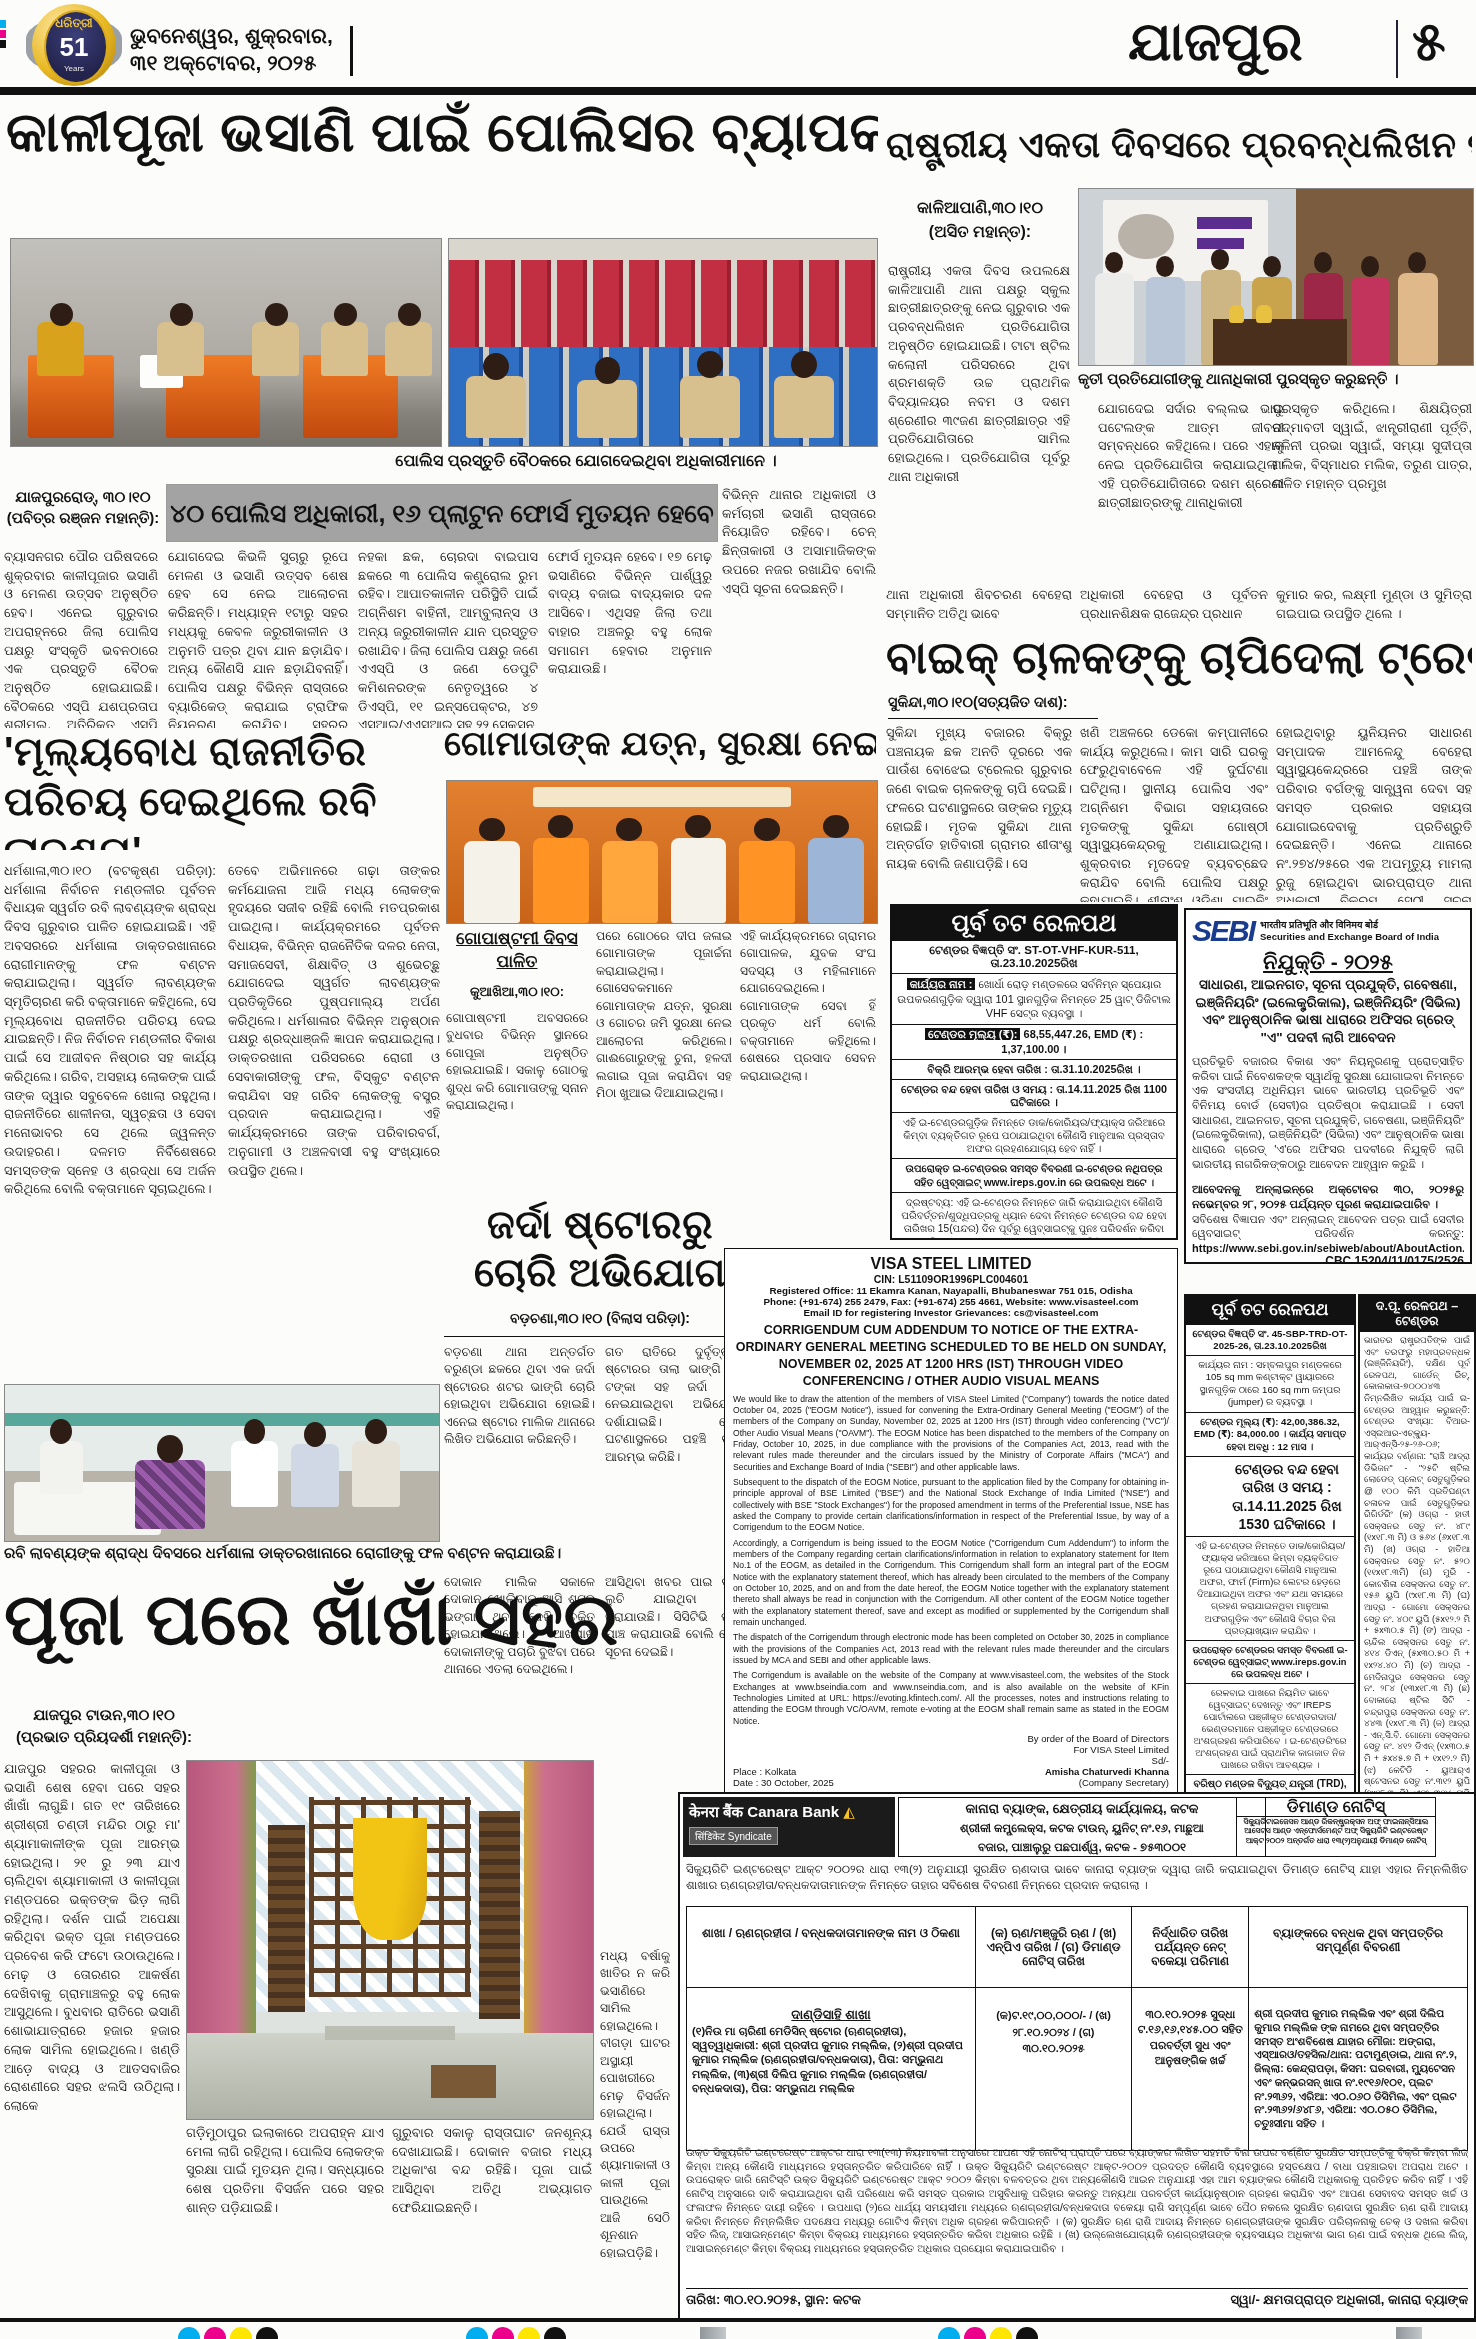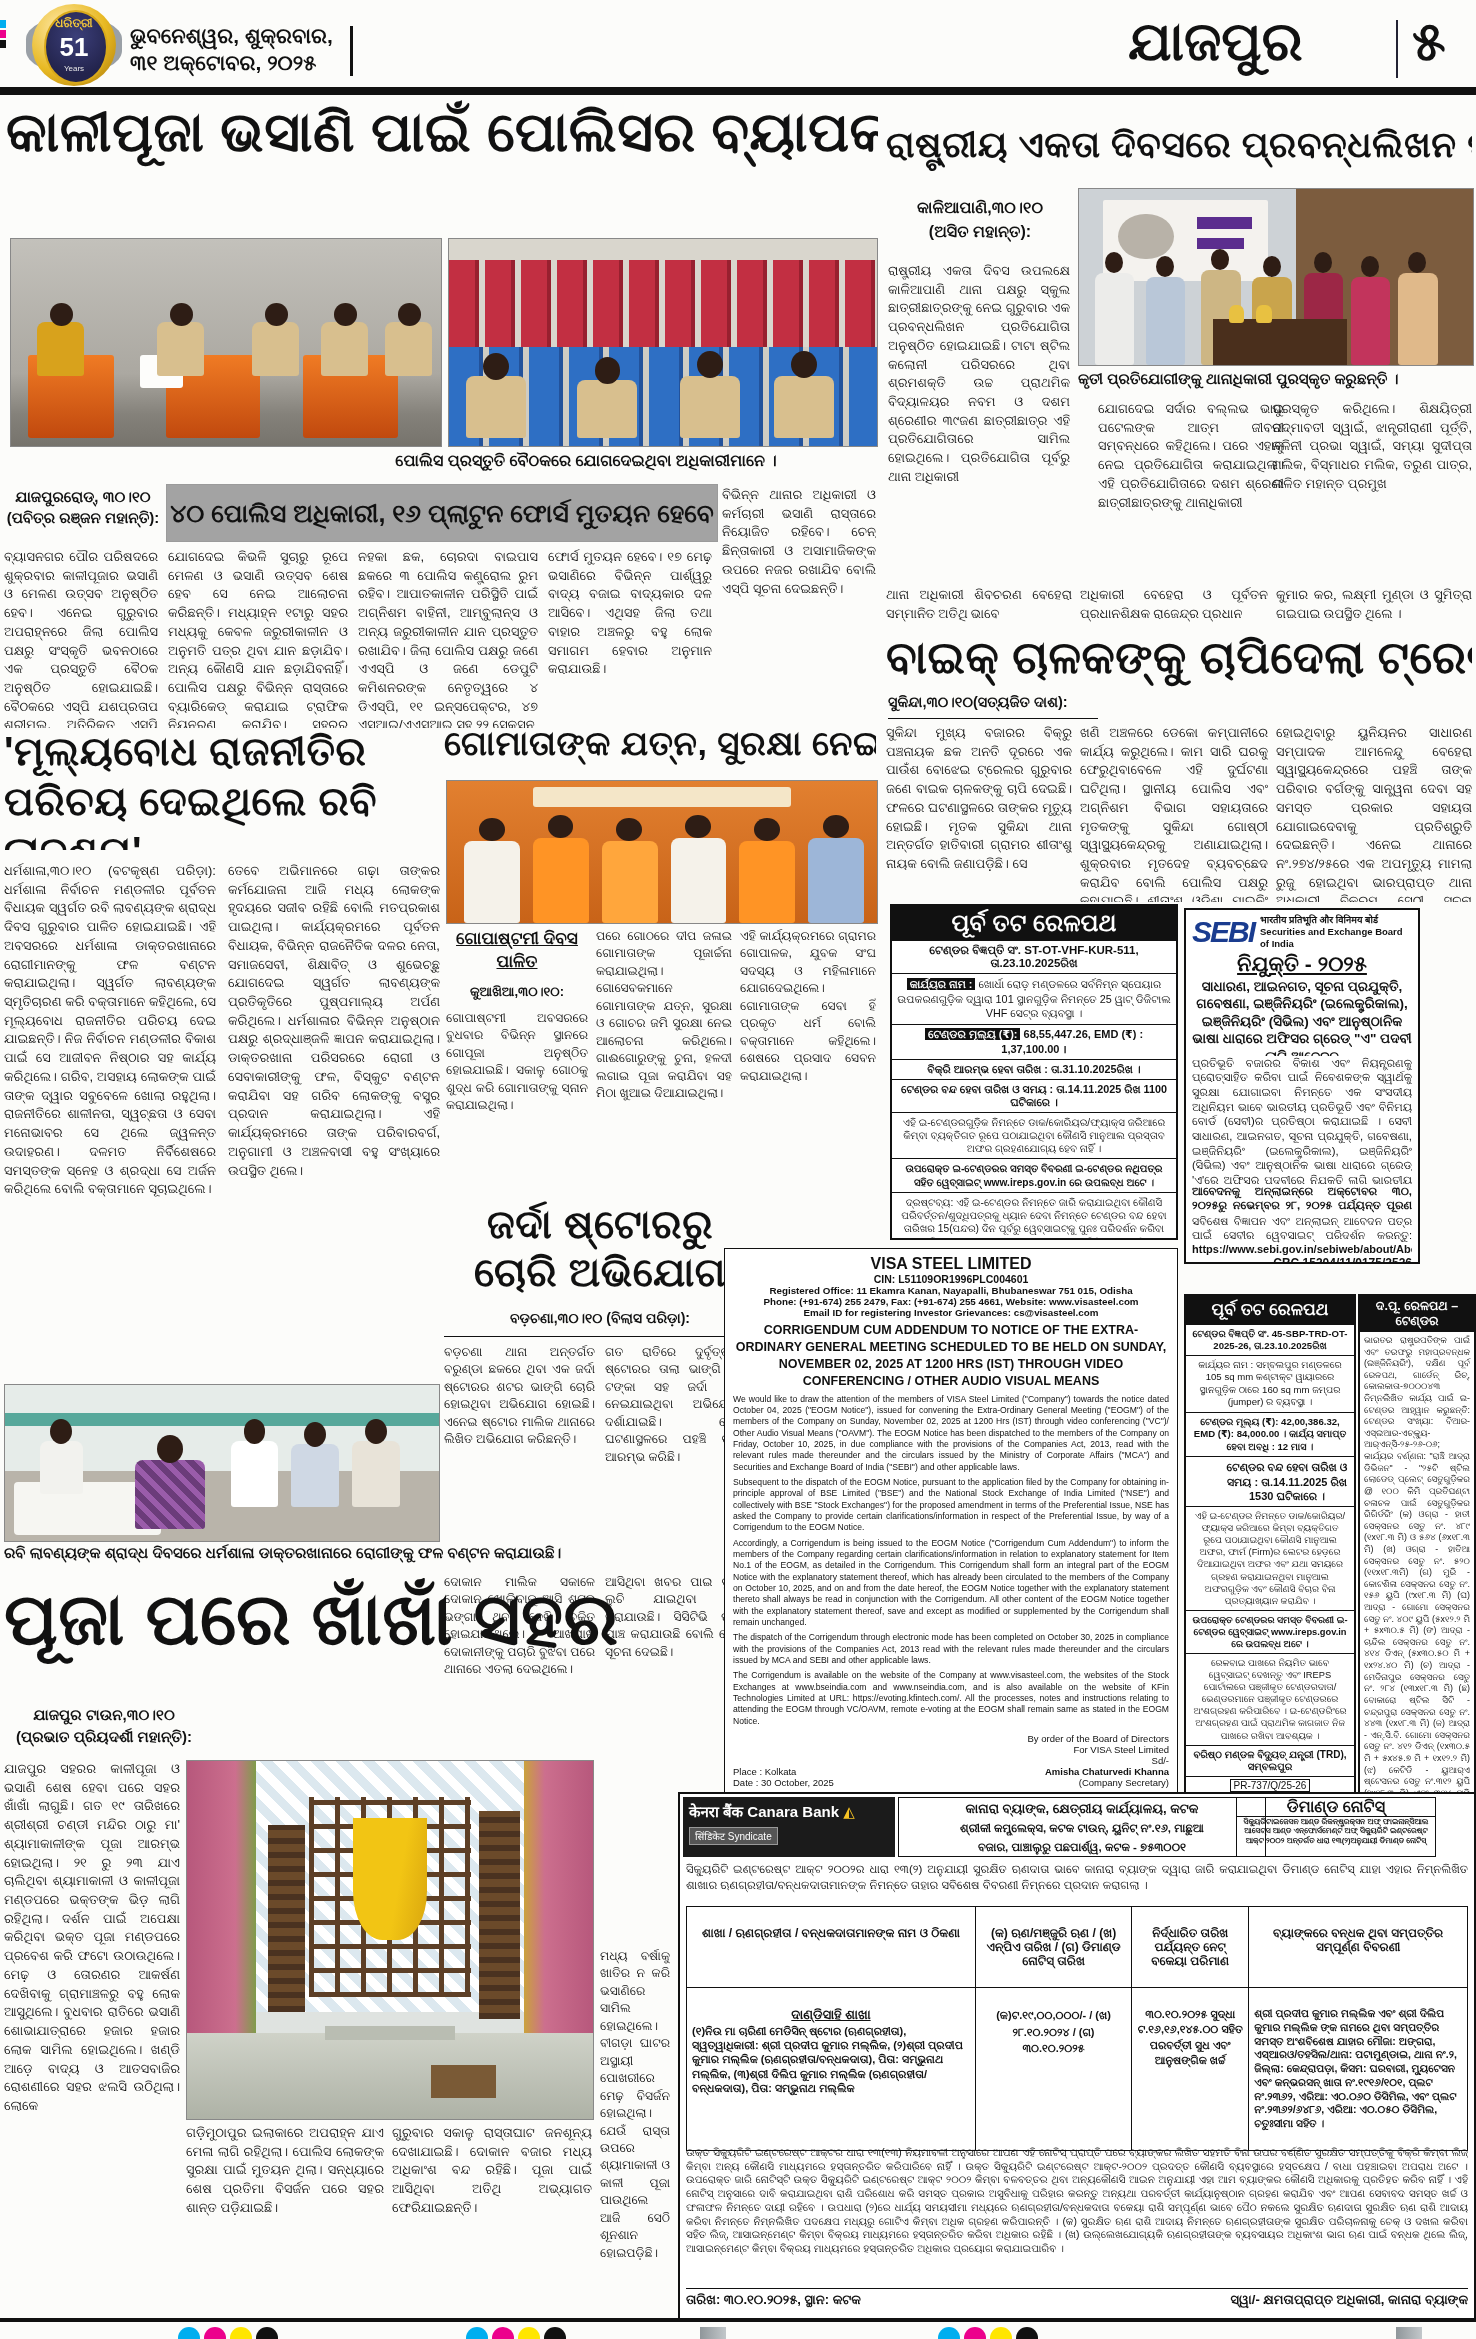--- a/index.html
+++ b/index.html
@@ -211,21 +211,21 @@
     <div class="trow" style="font-size:10.8px;line-height:1.35;"><span class="chip">କାର୍ଯ୍ୟର ନାମ :</span> <span>ଖୋର୍ଧା ରୋଡ଼ ମଣ୍ଡଳରେ ସର୍ବନିମ୍ନ ସ୍ପେୟାର ଉପକରଣଗୁଡ଼ିକ ଦ୍ୱାରା 101 ସ୍ଥାନଗୁଡ଼ିକ ନିମନ୍ତେ 25 ୱାଟ୍ ଡିଜିଟାଲ VHF ସେଟ୍‌ର ବ୍ୟବସ୍ଥା ।</span></div>
     <div class="trow b" style="font-size:11px;"><span class="chip">ଟେଣ୍ଡର ମୂଲ୍ୟ (₹):</span> <span>68,55,447.26, EMD (₹) : 1,37,100.00 ।</span></div>
     <div class="trow b" style="font-size:10.8px;">ବିକ୍ରି ଆରମ୍ଭ ହେବା ତାରିଖ : ତା.31.10.2025ରିଖ ।</div>
     <div class="trow b" style="font-size:10.8px;">ଟେଣ୍ଡର ବନ୍ଦ ହେବା ତାରିଖ ଓ ସମୟ : ତା.14.11.2025 ରିଖ 1100 ଘଟିକାରେ ।</div>
     <div class="trow j" style="font-size:10.2px;line-height:1.3;">ଏହି ଇ-ଟେଣ୍ଡରଗୁଡ଼ିକ ନିମନ୍ତେ ଡାକ/କୋରିୟର/ଫ୍ୟାକ୍ସ ଜରିଆରେ କିମ୍ବା ବ୍ୟକ୍ତିଗତ ରୂପେ ପଠାଯାଇଥିବା କୌଣସି ମାନୁଆଲ ପ୍ରସ୍ତାବ ଅଫର ଗ୍ରହଣଯୋଗ୍ୟ ହେବ ନାହିଁ ।</div>
     <div class="trow j b" style="font-size:10.2px;line-height:1.3;">ଉପରୋକ୍ତ ଇ-ଟେଣ୍ଡରର ସମସ୍ତ ବିବରଣୀ ଇ-ଟେଣ୍ଡର ନଥିପତ୍ର ସହିତ ୱେବ୍‌ସାଇଟ୍ www.ireps.gov.in ରେ ଉପଲବ୍ଧ ଅଟେ ।</div>
     <div class="trow j" style="font-size:10.2px;line-height:1.3;">ଦ୍ରଷ୍ଟବ୍ୟ: ଏହି ଇ-ଟେଣ୍ଡର ନିମନ୍ତେ ଜାରି କରାଯାଇଥିବା କୌଣସି ପରିବର୍ତ୍ତନ/ଶୁଦ୍ଧିପତ୍ରକୁ ଧ୍ୟାନ ଦେବା ନିମନ୍ତେ ଟେଣ୍ଡର ବନ୍ଦ ହେବା ତାରିଖର 15(ପନ୍ଦର) ଦିନ ପୂର୍ବରୁ ୱେବ୍‌ସାଇଟ୍‌କୁ ପୁନଃ ପରିଦର୍ଶନ କରିବା ପାଇଁ ଆଶାୟୀ ଟେଣ୍ଡରଦାତାମାନଙ୍କୁ ପରାମର୍ଶ ଦିଆଯାଉଅଛି ।</div>
 
   </div>
 
-  <div class="abs clip" style="left:1184px;top:908px;width:236px;height:356px;border:2px solid #111;background:#fff;padding:4px 6px;box-sizing:border-box;">
+  <div class="abs clip" style="left:1184px;top:908px;width:288px;height:356px;border:2px solid #111;background:#fff;padding:4px 6px;box-sizing:border-box;">
     <div style="display:flex;align-items:center;gap:6px;">
       <span style="font-size:30px;font-weight:bold;font-style:italic;color:#1a3c8f;letter-spacing:-2px;">SEBI</span>
       <span style="font-size:9.5px;line-height:1.25;font-weight:bold;"><span>भारतीय प्रतिभूति और विनिमय बोर्ड</span><br><span>Securities and Exchange Board of India</span></span>
     </div>
     <div class="c b" style="font-size:21px;text-decoration:underline;margin:2px 0;">ନିଯୁକ୍ତି - ୨୦୨୫</div>
     <div class="c b clip" style="font-size:13.5px;line-height:1.3;height:78px;">ସାଧାରଣ, ଆଇନଗତ, ସୂଚନା ପ୍ରଯୁକ୍ତି, ଗବେଷଣା, ଇଞ୍ଜିନିୟରିଂ (ଇଲେକ୍ଟ୍ରିକାଲ), ଇଞ୍ଜିନିୟରିଂ (ସିଭିଲ) ଏବଂ ଆନୁଷ୍ଠାନିକ ଭାଷା ଧାରାରେ ଅଫିସର ଗ୍ରେଡ୍ "ଏ" ପଦବୀ ଲାଗି ଆବେଦନ</div>
     <div class="j clip" style="font-size:11.3px;line-height:1.3;height:128px;">ପ୍ରତିଭୂତି ବଜାରର ବିକାଶ ଏବଂ ନିୟନ୍ତ୍ରଣକୁ ପ୍ରୋତ୍ସାହିତ କରିବା ପାଇଁ ନିବେଶକଙ୍କ ସ୍ୱାର୍ଥକୁ ସୁରକ୍ଷା ଯୋଗାଇବା ନିମନ୍ତେ ଏକ ସଂସଦୀୟ ଅଧିନିୟମ ଭାବେ ଭାରତୀୟ ପ୍ରତିଭୂତି ଏବଂ ବିନିମୟ ବୋର୍ଡ (ସେବୀ)ର ପ୍ରତିଷ୍ଠା କରାଯାଇଛି । ସେବୀ ସାଧାରଣ, ଆଇନଗତ, ସୂଚନା ପ୍ରଯୁକ୍ତି, ଗବେଷଣା, ଇଞ୍ଜିନିୟରିଂ (ଇଲେକ୍ଟ୍ରିକାଲ), ଇଞ୍ଜିନିୟରିଂ (ସିଭିଲ) ଏବଂ ଆନୁଷ୍ଠାନିକ ଭାଷା ଧାରାରେ ଗ୍ରେଡ୍ 'ଏ'ରେ ଅଫିସର ପଦବୀରେ ନିଯୁକ୍ତି ଲାଗି ଭାରତୀୟ ନାଗରିକଙ୍କଠାରୁ ଆବେଦନ ଆହ୍ୱାନ କରୁଛି ।</div>
     <div class="j b clip" style="font-size:11.3px;line-height:1.3;height:30px;">ଆବେଦନକୁ ଅନ୍‌ଲାଇନ୍‌ରେ ଅକ୍ଟୋବର ୩୦, ୨୦୨୫ରୁ ନଭେମ୍ବର ୨୮, ୨୦୨୫ ପର୍ଯ୍ୟନ୍ତ ପୂରଣ କରାଯାଇପାରିବ ।</div>
     <div class="j clip" style="font-size:11px;line-height:1.3;height:42px;"><span>ସବିଶେଷ ବିଜ୍ଞାପନ ଏବଂ ଅନ୍‌ଲାଇନ୍ ଆବେଦନ ପତ୍ର ପାଇଁ ସେବୀର ୱେବସାଇଟ୍ ପରିଦର୍ଶନ କରନ୍ତୁ:</span> <span class="b">https://www.sebi.gov.in/sebiweb/about/AboutAction.do?doVacancies=yes</span></div>
     <div class="r b" style="font-size:12px;">CBC 15204/11/0175/2526</div>
@@ -248,21 +248,21 @@
       <span><span>Place : Kolkata</span><br><span>Date   : 30 October, 2025</span></span>
       <span class="r b"><span>Amisha Chaturvedi Khanna</span><br><span style="font-weight:normal;">(Company Secretary)</span></span>
     </div>
   </div>
 
   <div class="abs tbox clip" style="left:1184px;top:1294px;width:168px;height:642px;">
     <div class="tbar" style="font-size:17px;padding:4px 0;">ପୂର୍ବ ତଟ ରେଳପଥ</div>
     <div class="trow c b" style="font-size:9.6px;">ଟେଣ୍ଡର ବିଜ୍ଞପ୍ତି ସଂ. 45-SBP-TRD-OT-2025-26, ତା.23.10.2025ରିଖ</div>
     <div class="trow j" style="font-size:9.6px;line-height:1.3;">କାର୍ଯ୍ୟର ନାମ : ସମ୍ବଲପୁର ମଣ୍ଡଳରେ 105 sq mm କଣ୍ଟାକ୍ଟ ୱାୟାରରେ ସ୍ଥାନଗୁଡ଼ିକ ଠାରେ 160 sq mm ଜମ୍ପର (jumper) ର ବ୍ୟବସ୍ଥା ।</div>
     <div class="trow j b" style="font-size:9.6px;line-height:1.3;">ଟେଣ୍ଡର ମୂଲ୍ୟ (₹): 42,00,386.32, EMD (₹): 84,000.00 । କାର୍ଯ୍ୟ ସମାପ୍ତ ହେବା ଅବଧି : 12 ମାସ ।</div>
-    <div class="trow j b" style="font-size:11px;line-height:1.3;padding-left:39px;">ଟେଣ୍ଡର ବନ୍ଦ ହେବା ତାରିଖ ଓ ସମୟ : ତା.14.11.2025 ରିଖ 1530 ଘଟିକାରେ ।</div>
+    <div class="trow j b" style="font-size:14px;line-height:1.3;padding-left:39px;">ଟେଣ୍ଡର ବନ୍ଦ ହେବା ତାରିଖ ଓ ସମୟ : ତା.14.11.2025 ରିଖ 1530 ଘଟିକାରେ ।</div>
     <div class="trow j" style="font-size:9.3px;line-height:1.3;">ଏହି ଇ-ଟେଣ୍ଡର ନିମନ୍ତେ ଡାକ/କୋରିୟର/ଫ୍ୟାକ୍ସ ଜରିଆରେ କିମ୍ବା ବ୍ୟକ୍ତିଗତ ରୂପେ ପଠାଯାଇଥିବା କୌଣସି ମାନୁଆଲ ଅଫର, ଫାର୍ମ (Firm)ର ଲେଟର ହେଡ଼ରେ ଦିଆଯାଇଥିବା ଅଫର ଏବଂ ଯଥା ସମୟରେ ଗ୍ରହଣ କରାଯାଇନଥିବା ମାନୁଆଲ ଅଫରଗୁଡ଼ିକ ଏବଂ କୌଣସି ବିଚାର ବିନା ପ୍ରତ୍ୟାଖ୍ୟାନ କରାଯିବ ।</div>
     <div class="trow j b" style="font-size:9.3px;line-height:1.3;">ଉପରୋକ୍ତ ଟେଣ୍ଡରର ସମସ୍ତ ବିବରଣୀ ଇ-ଟେଣ୍ଡର ୱେବ୍‌ସାଇଟ୍ www.ireps.gov.in ରେ ଉପଲବ୍ଧ ଅଟେ ।</div>
     <div class="trow j" style="font-size:9.3px;line-height:1.3;">ରେଳବାଇ ପାଖରେ ନିୟମିତ ଭାବେ ୱେବ୍‌ସାଇଟ୍ ଦେଖନ୍ତୁ ଏବଂ IREPS ପୋର୍ଟାଲରେ ପଞ୍ଜୀକୃତ ଟେଣ୍ଡରଦାତା/ଭେଣ୍ଡରମାନେ ପଞ୍ଜୀକୃତ ଟେଣ୍ଡରରେ ଅଂଶଗ୍ରହଣ କରିପାରିବେ । ଇ-ଟେଣ୍ଡରିଂରେ ଅଂଶଗ୍ରହଣ ପାଇଁ ପ୍ରାଥମିକ କାଗଜାତ ନିଜ ପାଖରେ ରଖିବା ଆବଶ୍ୟକ ।</div>
     <div class="trow r b" style="font-size:10px;">ବରିଷ୍ଠ ମଣ୍ଡଳ ବିଦ୍ୟୁତ୍ ଯନ୍ତ୍ରୀ (TRD), ସମ୍ବଲପୁର</div>
     <div class="trow" style="font-size:10px;"><span style="border:1px solid #111;padding:0 3px;">PR-737/Q/25-26</span></div>
   </div>
 
   <div class="abs tbox clip" style="left:1358px;top:1294px;width:114px;height:612px;">
     <div class="tbar" style="font-size:12.5px;padding:3px 0;">ଦ.ପୂ. ରେଳପଥ – ଟେଣ୍ଡର</div>
     <div class="j" style="font-size:8.8px;line-height:1.32;padding:3px 4px;height:552px;overflow:hidden;">ଭାରତର ରାଷ୍ଟ୍ରପତିଙ୍କ ପାଇଁ ଏବଂ ତରଫରୁ ମହାପ୍ରବନ୍ଧକ (ଇଞ୍ଜିନିୟରିଂ), ଦକ୍ଷିଣ ପୂର୍ବ ରେଳପଥ, ଗାର୍ଡେନ୍ ରିଚ୍, କୋଲକାତା-୭୦୦୦୪୩ ନିମ୍ନଲିଖିତ କାର୍ଯ୍ୟ ପାଇଁ ଇ-ଟେଣ୍ଡର ଆହ୍ୱାନ କରୁଛନ୍ତି: ଟେଣ୍ଡର ସଂଖ୍ୟା: ବିଆର-ଏସ୍‌ଇଆର-ଏଚ୍‌କ୍ୟୁ-ଆର୍‌ଏନ୍‌ସି-୨୫-୨୬-୦୬; କାର୍ଯ୍ୟର ବର୍ଣ୍ଣନା: "ରାଞ୍ଚି ଆଦ୍ରା ଡିଭିଜନ" - "୨୫ଟି ଷ୍ଟିଲ ଲୋଡେଡ୍ ପ୍ଲେଟ୍ ସେତୁଗୁଡ଼ିକର @ ୧୦୦ କିମି ପ୍ରତିଘଣ୍ଟା ଚଳାଚଳ ପାଇଁ ସେତୁଗୁଡ଼ିକର ରିଗିର୍ଡରିଂ (କ) ଓଗ୍ରା - ହାତୀ ସେକ୍ସନର ସେତୁ ନଂ. ୪୮୯ (୧x୧୮.୩ ମି) ଓ ୫୬୪ (୬x୧୮.୩ ମି) (ଖ) ଓଗ୍ରା - ହାତିଆ ସେକ୍ସନର ସେତୁ ନଂ. ୫୨୦ (୧୧x୧୮.୩ମି) (ଗ) ମୁରି - କୋଟଶିଳା ସେକ୍ସନର ସେତୁ ନଂ. ୧୫୬ ୟୁପି (୯x୧୮.୩ ମି) (ଘ) ଆଦ୍ରା - ଗୋମୋ ସେକ୍ସନର ସେତୁ ନଂ. ୪୦୯ ୟୁପି (୫x୧୨.୨ ମି + ୫x୩୦.୫ ମି) (ଙ) ଆଦ୍ରା - ଚାନ୍ଦିଲ ସେକ୍ସନର ସେତୁ ନଂ. ୪୧୪ ଡିଏନ୍ (୫x୩୦.୫୦ ମି + ୧x୨୪.୪୦ ମି) (ଚ) ଆଦ୍ରା - ମେଦିନାପୁର ସେକ୍ସନର ସେତୁ ନଂ. ୨୮୪ (୧୩x୧୮.୩ ମି) (ଛ) ବୋକାରୋ ଷ୍ଟିଲ ସିଟି - ଚନ୍ଦ୍ରପୁରା ସେକ୍ସନର ସେତୁ ନଂ. ୪୪୩ (୧x୧୮.୩ ମି) (ଜ) ଆଦ୍ରା - ଏନ୍.ସି.ବି. ଗୋମୋ ସେକ୍ସନର ସେତୁ ନଂ. ୪୧୨ ଡିଏନ୍ (୧x୩୦.୫ ମି + ୫x୪୫.୭ ମି + ୧x୧୨.୨ ମି) (ଝ) କେଟିଡି - ୟୁଆର୍‌ଏ ଷ୍ଟେସନର ସେତୁ ନଂ.୩୧୨ ୟୁପି (୨x୧୮.୩ ମି) ଏବଂ ୩୧୪ ୟୁପି (୨x୧୮.୩ ମି)"; ଟେଣ୍ଡର ମୂଲ୍ୟ: ₹୧୦୨,୨୧,୦୨,୧୪୫.୧୮; ଅମାନତ ରାଶି: ₹୫୨,୬୦,୫୦୦.୦୦; ଟେଣ୍ଡର ଦସ୍ତାବିଜ ମୂଲ୍ୟ: ଶୂନ; ବନ୍ଦ ହେବା ତାରିଖ ଓ ସମୟ: ତା୦୮.୧୨.୨୦୨୫ରିଖ ୧୧.୩୦ ଘଟିକା । ଟେଣ୍ଡରର ସମ୍ପୂର୍ଣ୍ଣ ବିବରଣୀ/ବର୍ଣ୍ଣନା ପାଇଁ ତଥା ଅନ୍‌ଲାଇନ୍‌ରେ ନିଜର ବିଡ୍ ଦାଖଲ କରିବା ପାଇଁ ଆଗ୍ରହୀ ଟେଣ୍ଡରଦାତାମାନେ ୱେବ୍‌ସାଇଟ୍ www.ireps.gov.in ପରିଦର୍ଶନ କରିପାରନ୍ତି । ଏହି କାର୍ଯ୍ୟ ପାଇଁ ଫିଜିକାଲ/ମାନୁଆଲ ଟେଣ୍ଡର ଗ୍ରହଣ କରାଯିବ ନାହିଁ ।</div>

